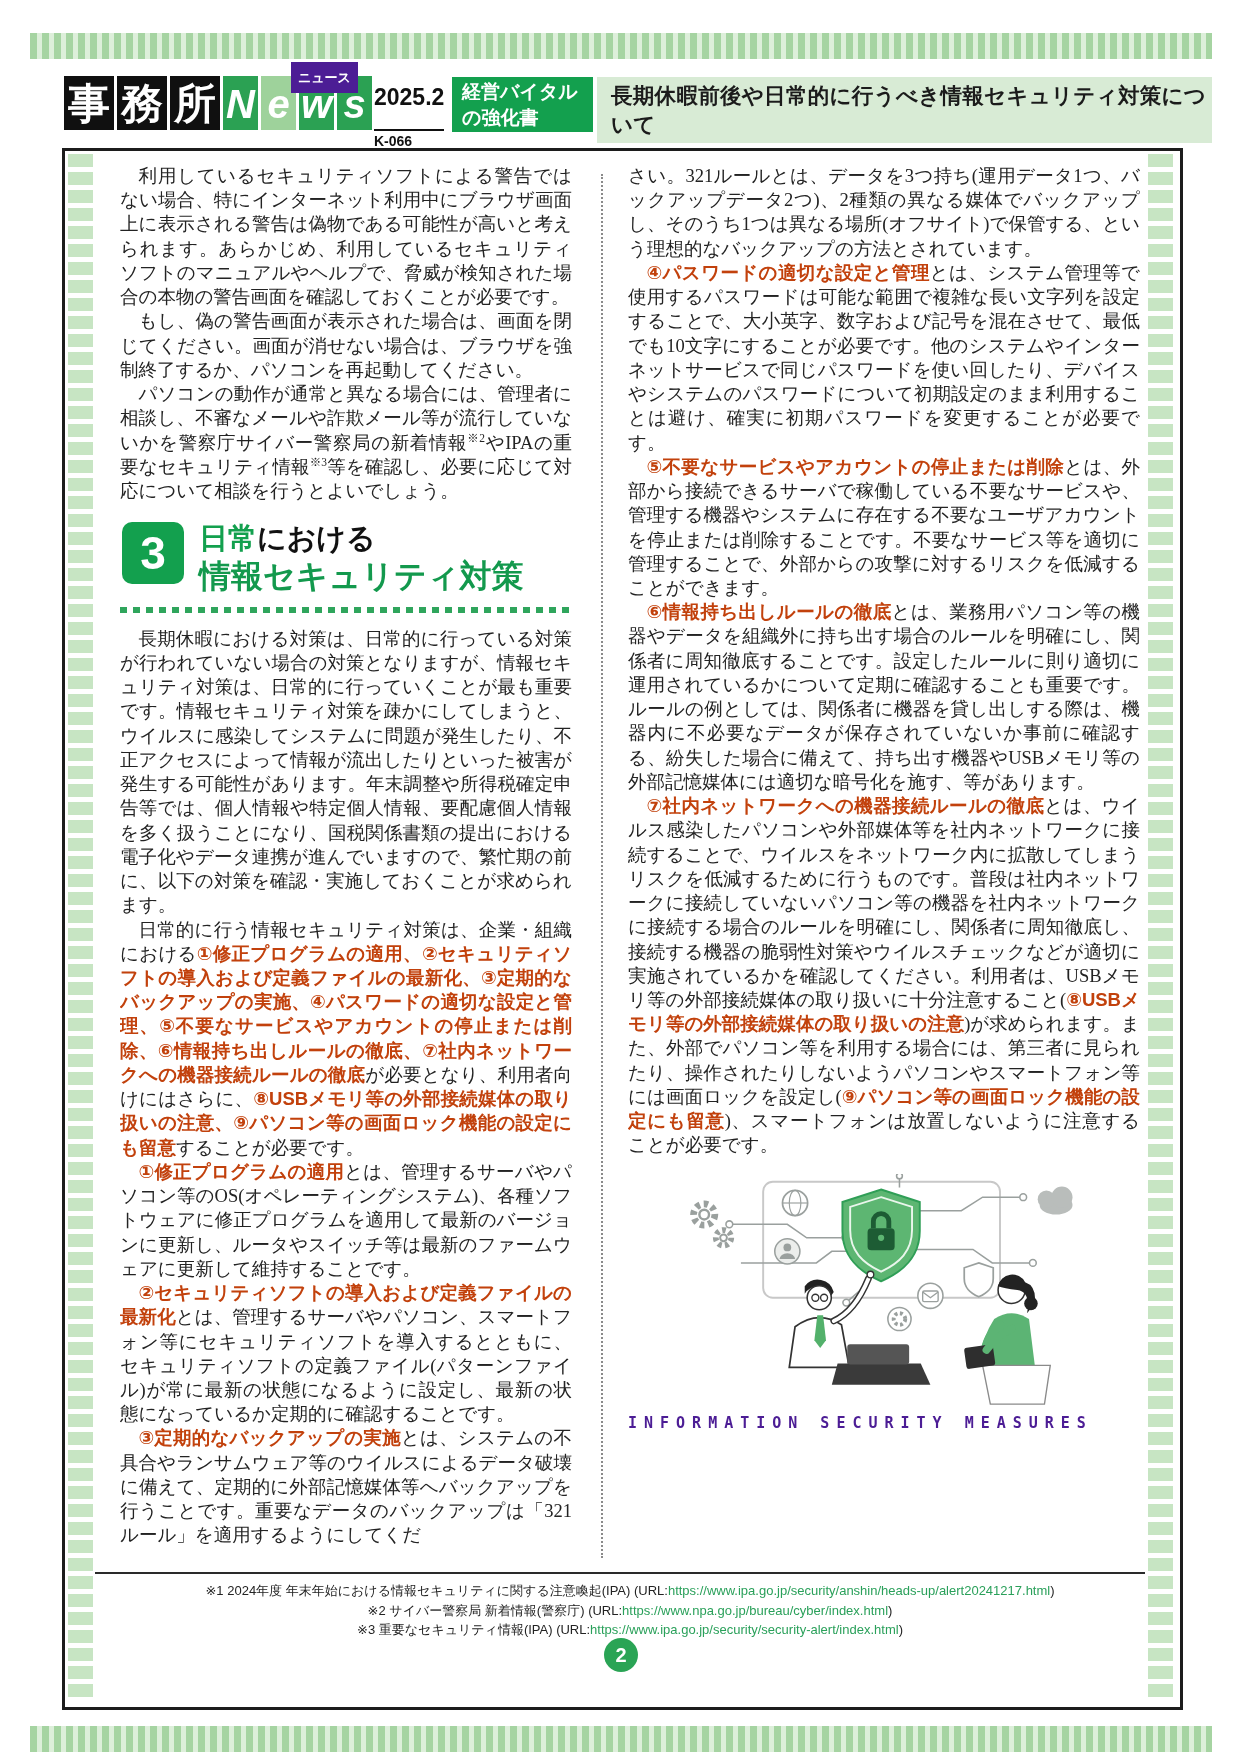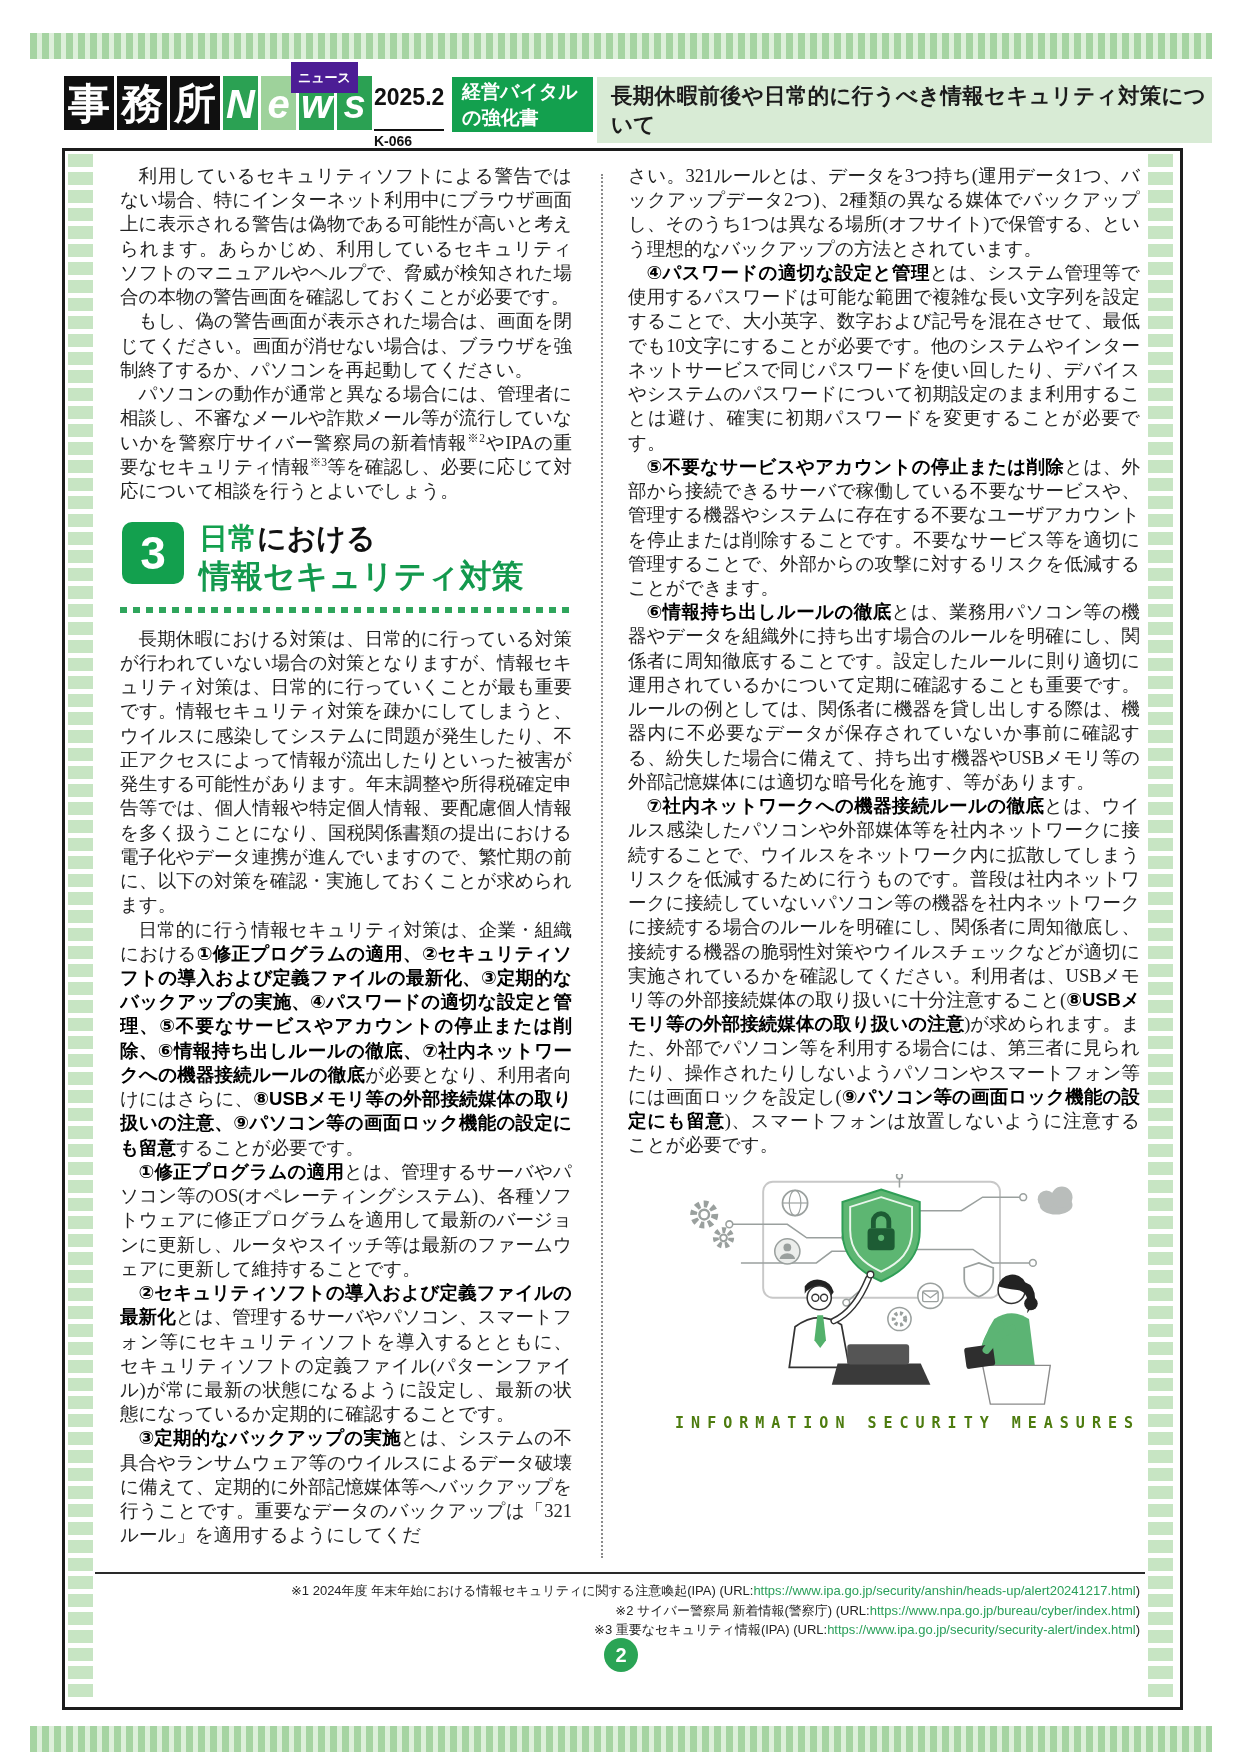--- a/index.html
+++ b/index.html
@@ -39,44 +39,44 @@
              font:700 21.5px "Liberation Sans","DejaVu Sans",sans-serif;color:#1b1b1b;letter-spacing:.3px;}
 
   
   .col{position:absolute;top:164px;height:1398px;overflow:hidden;}
   .col-left{left:120px;width:452px;}
   .col-right{left:628px;width:512px;}
   .divider{position:absolute;left:601px;top:174px;height:1384px;border-left:2px dotted #8a8a8a;}
 
   p.para{margin:0;font-size:18.5px;line-height:1.31;text-align:justify;word-break:break-all;color:#232323;}
   p.para.indent{text-indent:1em;}
-  .seg-green{color:#000000;font-weight:700;font-family:"Liberation Sans","DejaVu Sans",sans-serif;}
+  .seg-green{color:#c2410c;font-weight:700;font-family:"Liberation Sans","DejaVu Sans",sans-serif;}
   .seg-sup{vertical-align:super;font-size:0.62em;}
   .seg-url{color:#2aa05a;}
 
   
   .section-heading{display:flex;align-items:flex-start;gap:15px;margin:18px 0 0 2px;}
   .section-num{flex:0 0 62px;width:62px;height:62px;background:#13a04e;border-radius:10px;color:#fff;
                font:700 46px/62px "Liberation Sans","DejaVu Sans",sans-serif;text-align:center;}
   .section-titles{font-family:"Liberation Sans","DejaVu Sans",sans-serif;}
   .st-line1{font-size:29px;font-weight:700;color:#111;line-height:1.15;}
   .st-line1 .green{color:#13a04e;}
   .st-line2{font-size:32px;font-weight:700;color:#13994d;line-height:1.15;margin-top:3px;}
   .dotted-rule{height:6px;margin:12px 0 14px;
                background:repeating-linear-gradient(90deg,#2fa55c 0 7px,transparent 7px 13px);}
 
   
   .illustration{margin-top:16px;text-align:center;}
-  .illus-caption{text-align:right;color:#4d7c0f;margin-top:4px;
+  .illus-caption{text-align:left;color:#4c1d95;margin-top:4px;
                  font:700 15px "DejaVu Sans Mono","Liberation Mono",monospace;letter-spacing:7px;}
 
   
   .footnote-rule{position:absolute;left:95px;top:1572px;width:1050px;border-top:2px solid #2a2a2a;}
   .footnotes{position:absolute;left:120px;top:1581px;width:1020px;}
-  .footnotes p.para{font:13px/1.5 "Liberation Sans","DejaVu Sans",sans-serif;text-align:right;word-break:break-all;}
+  .footnotes p.para{font:13px/1.5 "Liberation Sans","DejaVu Sans",sans-serif;text-align:center;word-break:break-all;}
   .page-circle{position:absolute;left:604px;top:1638px;width:34px;height:34px;border-radius:50%;
                background:#2aa455;color:#fff;text-align:center;
                font:700 20px/34px "Liberation Sans","DejaVu Sans",sans-serif;}
 </style>
 </head>
 <body>
 
 <div class="page">
 
   <div class="band band-top"></div>

